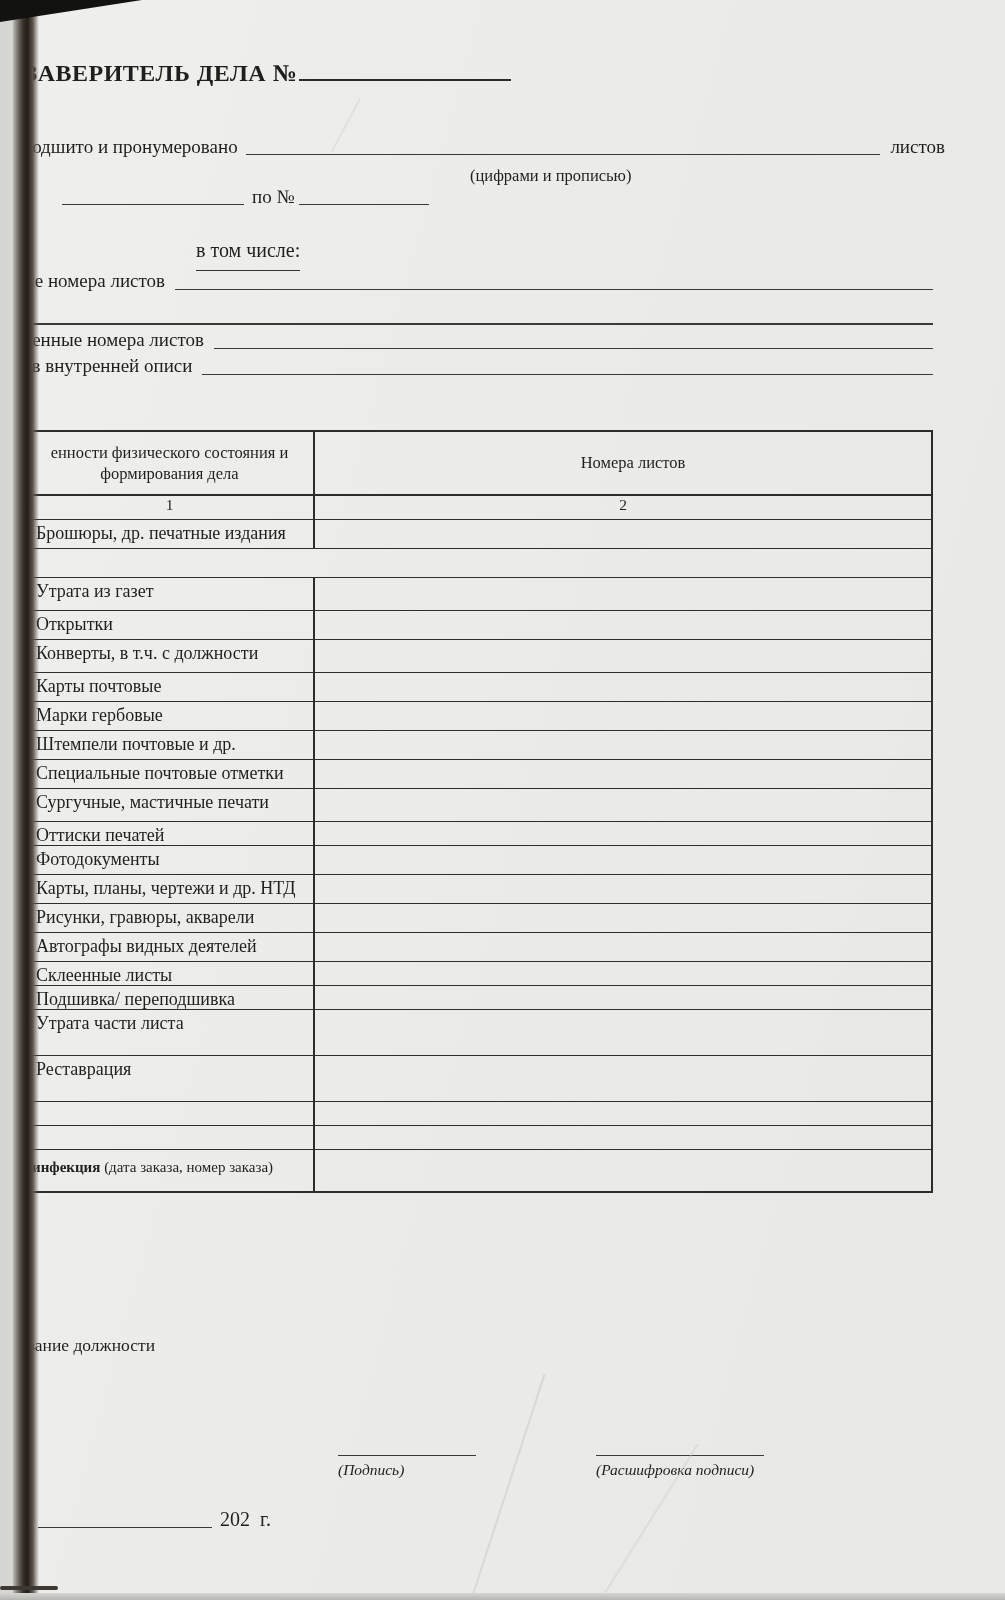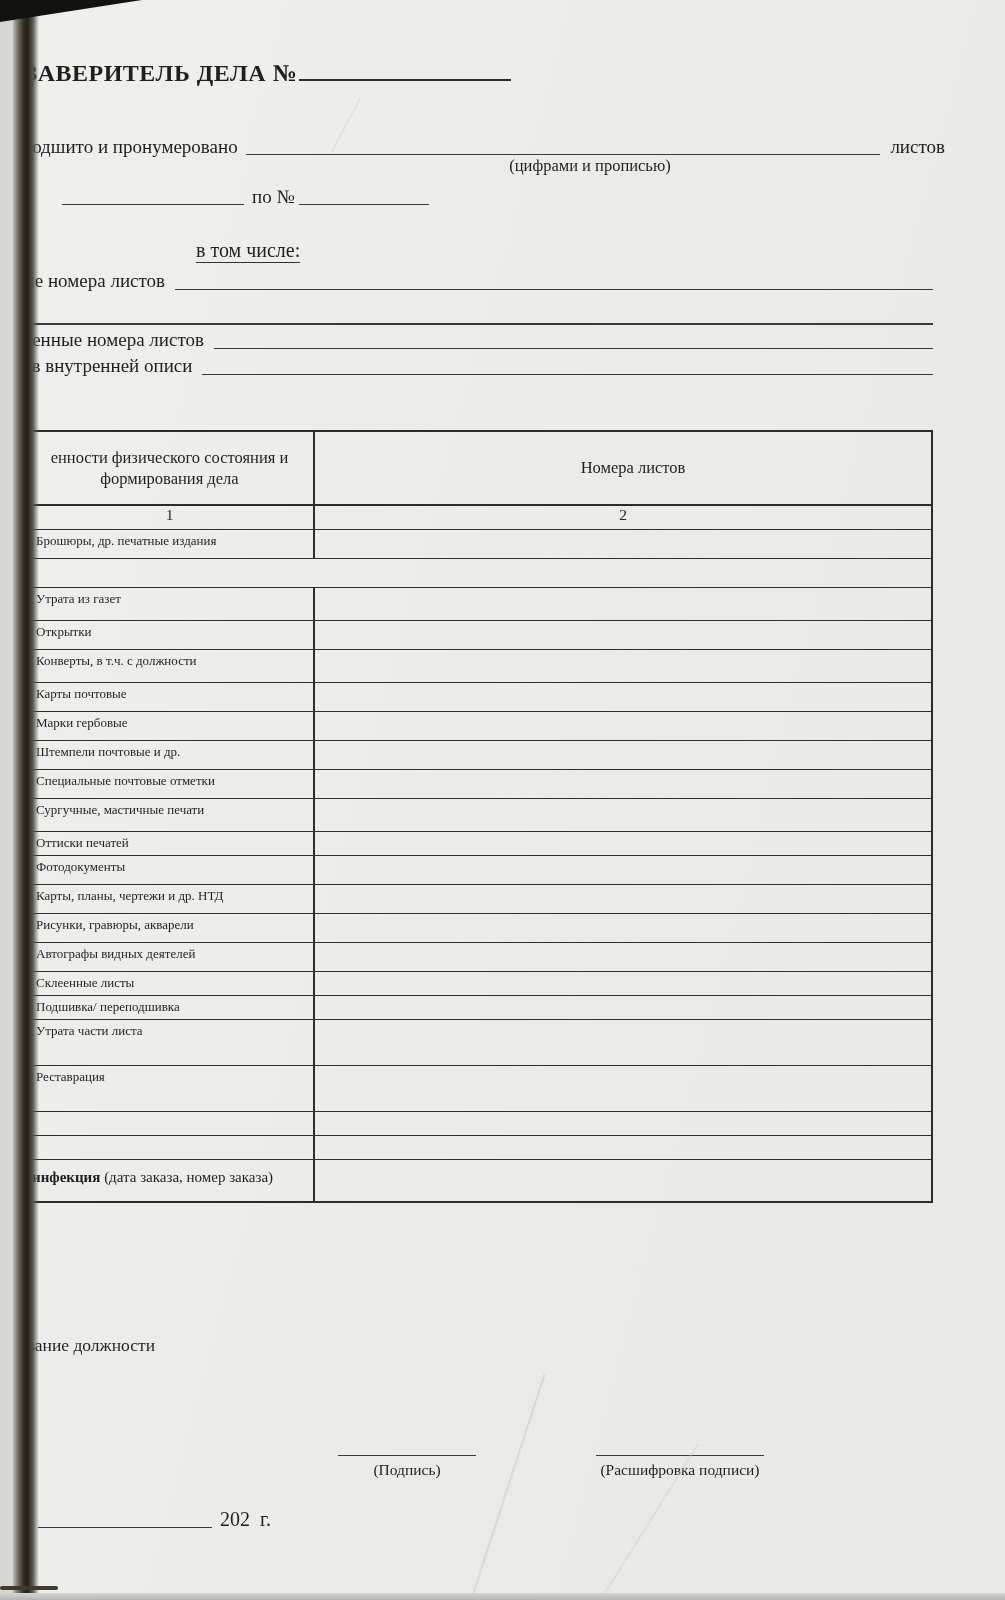--- a/index.html
+++ b/index.html
@@ -12,53 +12,53 @@
     color:#1f1f1f;
     overflow:hidden;
   }
   .abs{position:absolute;}
   .flexline{display:flex;align-items:flex-end;}
   
   .title{left:16px;top:60px;font-size:24px;font-weight:bold;letter-spacing:.5px;white-space:nowrap;}
   .title .t-line{display:inline-block;width:212px;border-bottom:2px solid #2a2a28;margin-left:2px;}
   .sewn-row{left:22px;top:136px;width:923px;font-size:19px;}
   .sewn-row .line{flex:1;margin:0 10px 3px 8px;border-bottom:1.7px solid #3a3a38;}
-  .sewn-note{left:470px;top:156px;width:240px;text-align:center;font-size:16.5px;}
+  .sewn-note{left:470px;top:166px;width:240px;font-size:16.5px;}
   .range-row{left:22px;top:186px;font-size:19px;padding-left:40px;}
   .range-row .l1{width:182px;border-bottom:1.7px solid #3a3a38;margin:0 8px 3px 0;}
   .range-row .l2{width:130px;border-bottom:1.7px solid #3a3a38;margin:0 0 3px 4px;}
-  .including{left:196px;top:239px;font-size:20px;padding-bottom:0;border-bottom:1.8px solid #33332f;}
+  .including{left:196px;top:239px;font-size:20px;padding-bottom:8px;border-bottom:1.8px solid #33332f;}
   .blankfield{left:22px;top:270px;width:911px;font-size:19px;}
   .blankfield .line{flex:1;margin:0 0 2px 10px;border-bottom:1.7px solid #3a3a38;}
   .cont-line{left:22px;top:300px;width:911px;height:23px;border-bottom:2px solid #3a3a38;}
   .missed{top:329px;}
   .inventory{top:355px;}
   
   .ftable{left:24px;top:430px;width:909px;border:2px solid #2c2c2a;box-sizing:border-box;}
   .thead,.numrow,.trow{display:grid;grid-template-columns:289px 1fr;}
-  .thead{height:72px;gap:20px;}
+  .thead{height:62px;gap:20px;}
   .th1{border-right:2px solid #2c2c2a;display:flex;align-items:center;justify-content:center;text-align:center;font-size:16.5px;line-height:1.3;padding:4px 22px;box-sizing:border-box;}
   .th2{display:flex;align-items:center;justify-content:center;font-size:16.5px;}
   .numrow{height:23px;border-top:2px solid #2c2c2a;font-size:15.5px;}
   .numrow .nc1{border-right:2px solid #2c2c2a;text-align:center;}
   .numrow .nc2{text-align:center;}
   .trow{border-top:1.6px solid #2e2e2c;}
-  .trow .c1{border-right:2px solid #2c2c2a;padding:3px 4px 0 10px;font-size:13px;overflow:hidden;white-space:nowrap;box-sizing:border-box;}
+  .trow .c1{border-right:2px solid #2c2c2a;padding:3px 4px 0 10px;font-size:18px;overflow:hidden;white-space:nowrap;box-sizing:border-box;}
   .trow .c2{}
   .trow{height:28px;}
   .tbody .trow:nth-child(3),.tbody .trow:nth-child(5),.tbody .trow:nth-child(10){height:32px;}
   .tbody .trow:nth-child(11),.tbody .trow:nth-child(16),.tbody .trow:nth-child(17),
   .tbody .trow:nth-child(20),.tbody .trow:nth-child(21){height:23px;}
   .tbody .trow:nth-child(18),.tbody .trow:nth-child(19){height:45px;}
   .tbody .trow:nth-child(22){height:41px;}
   .tbody .trow:nth-child(22) .c1{padding-top:9px;font-size:15px;padding-left:6px;}
   .tbody .trow .c1 b{font-weight:bold;}
   
   .position-block{left:18px;top:1333px;font-size:17.5px;line-height:24px;}
-  .sigblock{top:1455px;border-top:1.8px solid #3a3a38;text-align:center;font-size:15.5px;padding-top:5px;}
+  .sigblock{top:1455px;border-top:1.8px solid #3a3a38;text-align:left;font-size:15.5px;padding-top:5px;font-style:italic;}
   .sig1{left:338px;width:138px;}
   .sig2{left:596px;width:168px;}
   .date-row{left:24px;top:1508px;font-size:20px;}
   .date-row .dline{width:174px;border-bottom:1.8px solid #3a3a38;margin:0 8px 3px 4px;}
   .date-row .sp{display:inline-block;width:10px;}
   
   .scan-strip-left{left:0;top:0;width:15px;height:100%;background:#d6d6d2;z-index:20;}
   .binding{left:13px;top:0;width:26px;height:1600px;z-index:21;
     background:linear-gradient(90deg,#bdbdb9 0%,#78736b 18%,#3a332a 38%,#231d15 55%,#5a554d 76%,rgba(232,233,229,0) 100%);}
   .corner-black{left:0;top:0;width:142px;height:22px;background:#121210;z-index:22;

